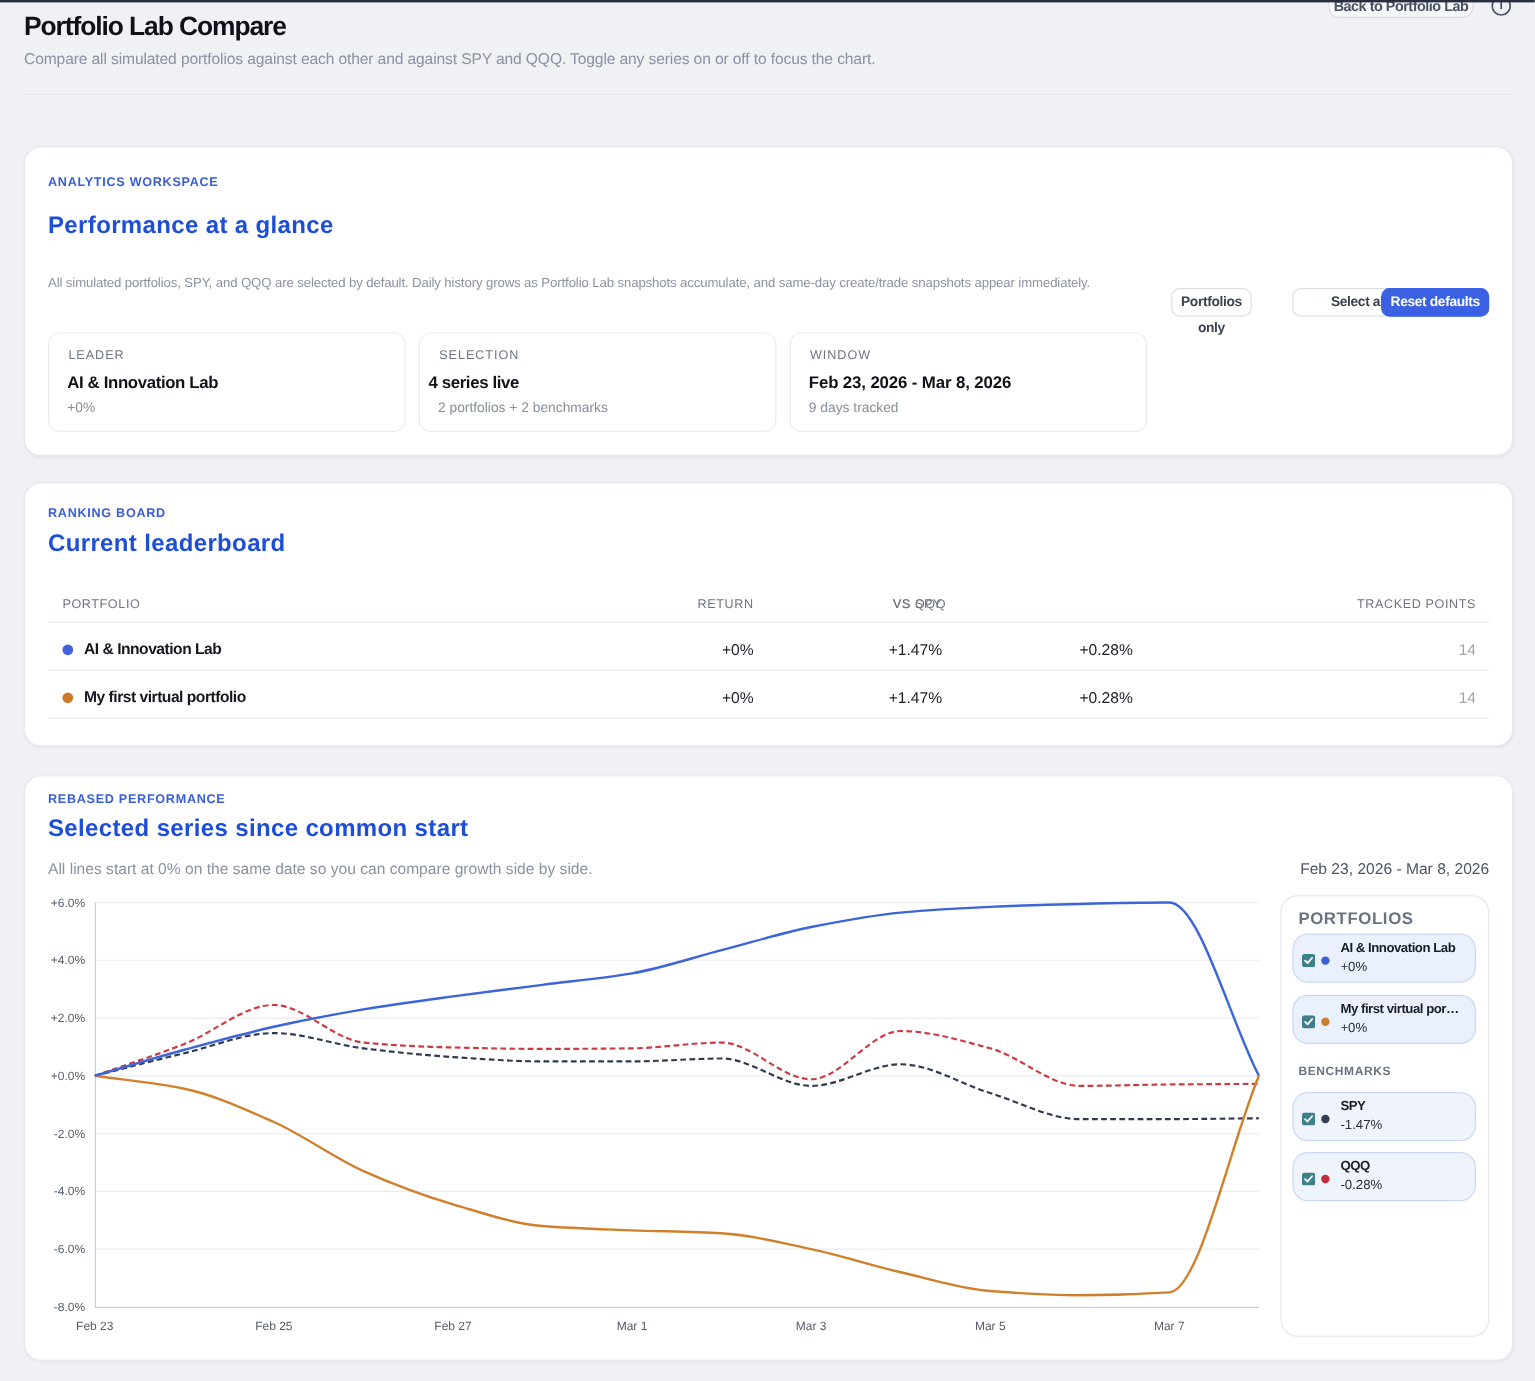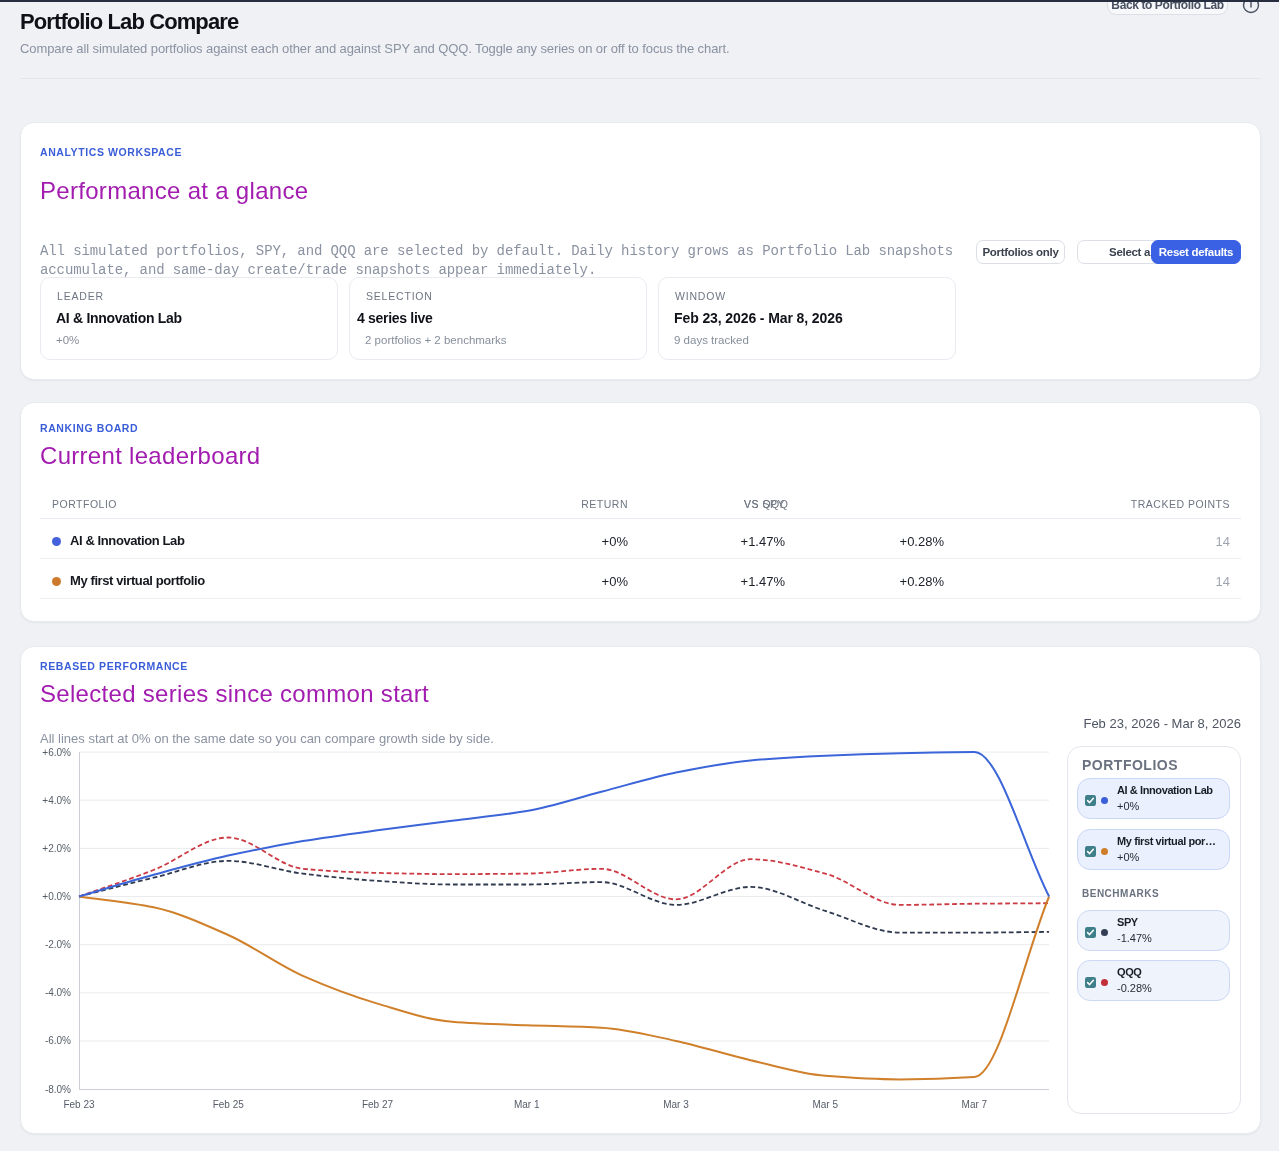--- a/index.html
+++ b/index.html
@@ -1,22 +1,22 @@
 <!DOCTYPE html>
 <html><head>
 <meta charset="utf-8">
 <style>
   * { margin:0; padding:0; box-sizing:border-box; }
   html,body { width:1279px; height:1151px; }
   body { background:#eff1f5; font-family:"Liberation Sans", sans-serif; position:relative; overflow:hidden; }
   .abs { position:absolute; }
   .card { position:absolute; left:20px; width:1241px; background:#fff; border:1px solid #e7eaef; border-radius:14px; box-shadow:0 1px 2px rgba(16,24,40,.05); }
   .eyebrow { font-size:10.5px; font-weight:bold; letter-spacing:0.6px; color:#3a5dd8; }
-  .h2 { font-size:24px; font-weight:normal; color:#a21caf; letter-spacing:0.3px; }
-  .muted { color:#8a92a1;margin-top:15px; }
+  .h2 { font-size:20px; font-weight:bold; color:#1d4ed8; letter-spacing:0.3px; }
+  .muted { color:#8a92a1; }
 </style>
 </head>
 <body>
 
 <div class="abs" style="left:0; top:0; width:1279px; height:1.5px; background:#272e3f; z-index:10;"></div>
 
 <div class="abs" style="left:20px; top:9px; font-size:22px; font-weight:bold; color:#0e1117; letter-spacing:-0.9px;">Portfolio Lab Compare</div>
 <div class="abs" style="left:20px; top:41px; font-size:13px; letter-spacing:-0.1px;">
   <span class="muted">Compare all simulated portfolios against each other and against SPY and QQQ. Toggle any series on or off to focus the chart.</span>
 </div>
@@ -24,23 +24,23 @@
 
 <div class="abs" style="left:1107px; top:-22px; width:121px; height:37px; background:#f7f8fa; border:1px solid #dcdfe6; border-radius:9px; font-size:12px; font-weight:600; color:#4a5161; text-align:center; line-height:53px; white-space:nowrap; letter-spacing:-0.4px;">Back to Portfolio Lab</div>
 <svg class="abs" style="left:1241px; top:-5px;" width="20" height="20" viewBox="0 0 20 20">
   <circle cx="10" cy="10" r="7.5" fill="none" stroke="#4a5161" stroke-width="1.4"></circle>
   <line x1="10" y1="6" x2="10" y2="12.5" stroke="#4a5161" stroke-width="1.4"></line>
 </svg>
 
 <div class="card" style="top:122px; height:258px;"></div>
 <div class="abs eyebrow" style="left:40px; top:146px;">ANALYTICS WORKSPACE</div>
 <div class="abs h2" style="left:40px; top:177px;">Performance at a glance</div>
-<div class="abs muted" style="left:40px; top:227px; width:925px; font-size:14px; letter-spacing:-0.1px; line-height:19px;font-family:Liberation Mono, monospace;">All simulated portfolios, SPY, and QQQ are selected by default. Daily history grows as Portfolio Lab snapshots accumulate, and same-day create/trade snapshots appear immediately.</div>
+<div class="abs muted" style="left:40px; top:227px; width:925px; font-size:11px; letter-spacing:-0.1px; line-height:19px;">All simulated portfolios, SPY, and QQQ are selected by default. Daily history grows as Portfolio Lab snapshots accumulate, and same-day create/trade snapshots appear immediately.</div>
 
-<div class="abs" style="left:976px; top:240px; width:89px; height:24px; background:#fff; border:1px solid #dcdfe5; border-radius:7px; font-size:11.5px; font-weight:600; color:#3c434f; text-align:center; line-height:22px; letter-spacing:-0.3px;">Portfolios only</div>
+<div class="abs" style="left:976px; top:240px; width:67px; height:24px; background:#fff; border:1px solid #dcdfe5; border-radius:7px; font-size:11.5px; font-weight:600; color:#3c434f; text-align:center; line-height:22px; letter-spacing:-0.3px;">Portfolios only</div>
 <div class="abs" style="left:1077px; top:240px; width:87px; height:24px; background:#fff; border:1px solid #dcdfe5; border-radius:7px; font-size:11.5px; font-weight:600; color:#3c434f; text-align:center; line-height:22px; letter-spacing:-0.3px;padding-left:24px;">Select all</div>
 <div class="abs" style="left:1151px; top:240px; width:90px; height:24px; background:#3a60e4; border:1px solid #3a60e4; border-radius:7px; font-size:11.5px; font-weight:600; color:#fff; text-align:center; line-height:22px; letter-spacing:-0.3px;">Reset defaults</div>
 
 <div class="abs" style="left:40px; top:277px; width:298px; height:83px; border:1px solid #e9ebf0; border-radius:10px;"></div>
 <div class="abs" style="left:349px; top:277px; width:298px; height:83px; border:1px solid #e9ebf0; border-radius:10px;"></div>
 <div class="abs" style="left:658px; top:277px; width:298px; height:83px; border:1px solid #e9ebf0; border-radius:10px;"></div>
 
 <div class="abs" style="left:57px; top:290px; font-size:10.5px; letter-spacing:0.8px; color:#6e7582;">LEADER</div>
 <div class="abs" style="left:56px; top:310px; font-size:14px; font-weight:bold; color:#101219; letter-spacing:-0.3px;">AI &amp; Innovation Lab</div>
 <div class="abs" style="left:56px; top:334px; font-size:11.5px; color:#868e9b;">+0%</div>

